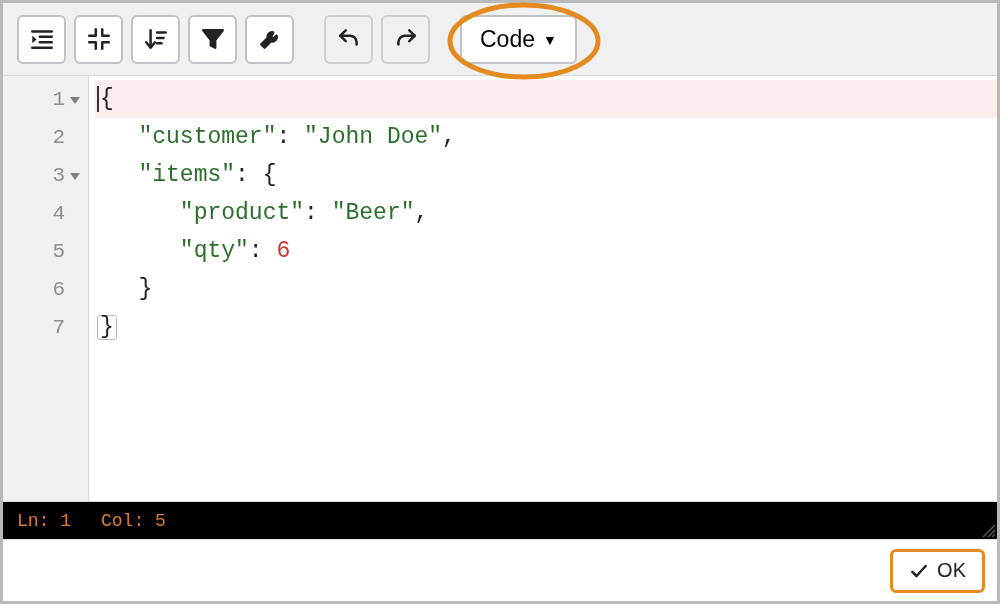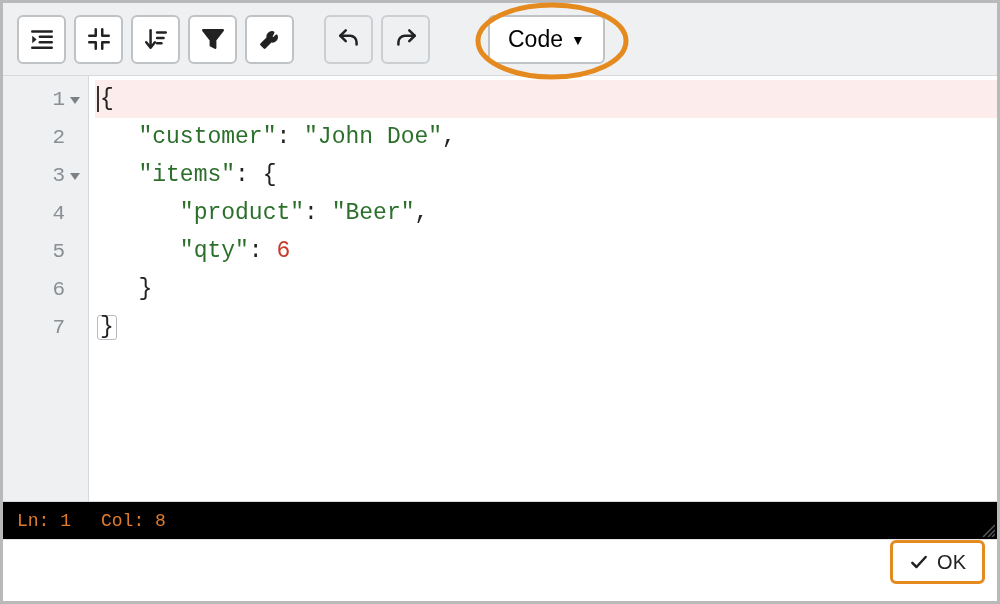--- a/index.html
+++ b/index.html
@@ -38,21 +38,21 @@
   .tbtn.soft {
     background: #eef0f2;
     border-color: #cbcfd2;
   }
   .tbtn svg { width: 26px; height: 26px; stroke: #222; fill: none; stroke-width: 2.3; stroke-linecap: round; stroke-linejoin: round; }
   .tbtn .solid { fill: #222; stroke: #222; }
   .gap { width: 14px; }
   .dropdown-wrap {
     position: relative;
     height: 49px;
-    display: flex; align-items: flex-start; margin-left: 28px;
+    display: flex; align-items: flex-start;
   }
   .dropdown {
     height: 49px;
     background: #fff;
     border: 2px solid #bfc3c6;
     border-radius: 6px;
     padding: 0 18px 0 18px;
     display: flex; align-items: center; gap: 8px;
     font-size: 23px;
     cursor: pointer;
@@ -159,21 +159,21 @@
   .resize-grip {
     position: absolute;
     right: 2px; bottom: 2px;
     width: 16px; height: 16px;
     opacity: .55;
   }
   .resize-grip svg { width: 100%; height: 100%; }
   
   .footer {
     height: 62px;
-    display: flex; justify-content: flex-end; 
+    display: flex; justify-content: flex-end; align-items: center;
     padding: 0 12px;
     border-top: 1px solid #e4e6e8;
   }
   .okbtn {
     height: 44px;
     padding: 0 16px;
     border: 3px solid #e58a1f;
     border-radius: 6px;
     background: #fff;
     display: flex; align-items: center; gap: 8px;
@@ -282,21 +282,21 @@
           </div>
           <div class="grow">
             <span>7</span>
             <span class="fold-space"></span>
           </div>
         </div>
       <div class="codepage" id="codepage"><div class="crow active-line"><span class="cursor"></span><span class="tok-punc">{</span></div><div class="crow"><span>   </span><span class="tok-key">"customer"</span><span class="tok-punc">: </span><span class="tok-str">"John Doe"</span><span class="tok-punc">,</span></div><div class="crow"><span>   </span><span class="tok-key">"items"</span><span class="tok-punc">: </span><span class="tok-punc">{</span></div><div class="crow"><span>      </span><span class="tok-key">"product"</span><span class="tok-punc">: </span><span class="tok-str">"Beer"</span><span class="tok-punc">,</span></div><div class="crow"><span>      </span><span class="tok-key">"qty"</span><span class="tok-punc">: </span><span class="tok-num">6</span></div><div class="crow"><span>   </span><span class="tok-punc">}</span></div><div class="crow"><span class="brace-hl">}</span></div></div>
     </div>
     <div class="status">
       <span>Ln: 1</span>
-      <span>Col: 8</span>
+      <span>Col: 5</span>
       <div class="resize-grip">
         <svg viewBox="0 0 16 16">
             <line x1="4" y1="16" x2="16" y2="4" stroke="#9aa0a5" stroke-width="1.5"></line>
             <line x1="9" y1="16" x2="16" y2="9" stroke="#9aa0a5" stroke-width="1.5"></line>
             <line x1="13" y1="16" x2="16" y2="13" stroke="#9aa0a5" stroke-width="1.5"></line>
           </svg>
       </div>
     </div>
   </div>
 

